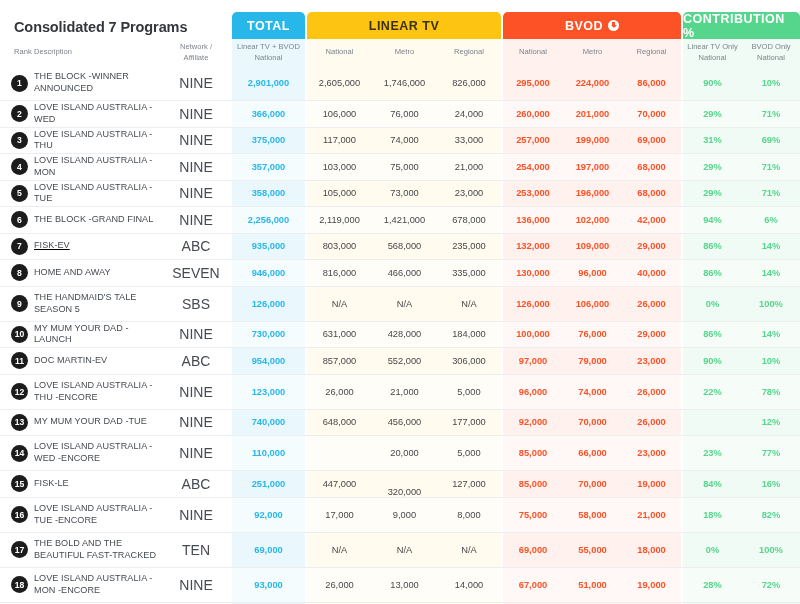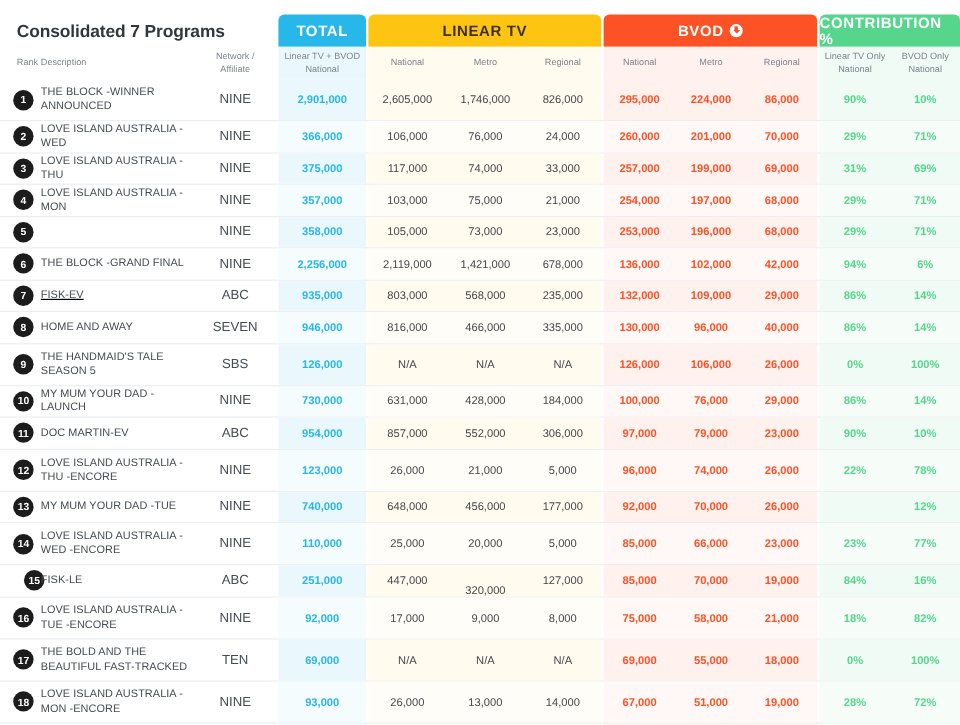--- a/index.html
+++ b/index.html
@@ -152,21 +152,21 @@
     align-items: center;
     justify-content: center;
   }
   .desc {
     font-size: 9.1px;
     color: #454b52;
     line-height: 1.28;
     white-space: normal;
     letter-spacing: 0.05px;
   }
-  .netw  { color: #454b52; font-size: 11px; }
+  .netw  { color: #454b52; font-size: 14px; }
   .total { color: #27b7e8; font-weight: bold; }
   .lin   { color: #46484b; }
   .bv    { color: #fc5226; font-weight: bold; }
   .ctr   { color: #55d68c; font-weight: bold; }
 </style>
 </head>
 <body>
 
 <div class="page">
 
@@ -302,20 +302,23 @@
         <div class="cell ctr" style="left:742px;width:58px;">71%</div>
       </div>
       <div class="row h1">
         <div class="band b-total"></div>
         <div class="band b-linear"></div>
         <div class="band b-bvod"></div>
         <div class="band b-contrib"></div>
         <div class="cell left" style="left:11px;width:26px;">
           <span class="rank-badge">5</span>
         </div>
+        <div class="cell left" style="left:34px;width:124px;">
+          <span class="desc">LOVE ISLAND AUSTRALIA -TUE</span>
+        </div>
         <div class="cell netw" style="left:160px;width:72px;">NINE</div>
         <div class="cell total" style="left:232px;width:73px;">358,000</div>
         <div class="cell lin" style="left:307px;width:65px;">105,000</div>
         <div class="cell lin" style="left:372px;width:65px;">73,000</div>
         <div class="cell lin" style="left:437px;width:64px;">23,000</div>
         <div class="cell bv" style="left:503px;width:60px;">253,000</div>
         <div class="cell bv" style="left:563px;width:59px;">196,000</div>
         <div class="cell bv" style="left:622px;width:59px;">68,000</div>
         <div class="cell ctr" style="left:683px;width:59px;">29%</div>
         <div class="cell ctr" style="left:742px;width:58px;">71%</div>
@@ -502,35 +505,34 @@
         <div class="band b-bvod"></div>
         <div class="band b-contrib"></div>
         <div class="cell left" style="left:11px;width:26px;">
           <span class="rank-badge">14</span>
         </div>
         <div class="cell left" style="left:34px;width:124px;">
           <span class="desc">LOVE ISLAND AUSTRALIA -WED -ENCORE</span>
         </div>
         <div class="cell netw" style="left:160px;width:72px;">NINE</div>
         <div class="cell total" style="left:232px;width:73px;">110,000</div>
-        <div class="cell lin" style="left:307px;width:65px;">25,000</div>
         <div class="cell lin" style="left:372px;width:65px;">20,000</div>
         <div class="cell lin" style="left:437px;width:64px;">5,000</div>
         <div class="cell bv" style="left:503px;width:60px;">85,000</div>
         <div class="cell bv" style="left:563px;width:59px;">66,000</div>
         <div class="cell bv" style="left:622px;width:59px;">23,000</div>
         <div class="cell ctr" style="left:683px;width:59px;">23%</div>
         <div class="cell ctr" style="left:742px;width:58px;">77%</div>
       </div>
       <div class="row h1">
         <div class="band b-total"></div>
         <div class="band b-linear"></div>
         <div class="band b-bvod"></div>
         <div class="band b-contrib"></div>
-        <div class="cell left" style="left:11px;width:26px;justify-content:flex-end;">
+        <div class="cell left" style="left:11px;width:26px;">
           <span class="rank-badge">15</span>
         </div>
         <div class="cell left" style="left:34px;width:124px;">
           <span class="desc">FISK-LE</span>
         </div>
         <div class="cell netw" style="left:160px;width:72px;">ABC</div>
         <div class="cell total" style="left:232px;width:73px;">251,000</div>
         <div class="cell lin" style="left:307px;width:65px;">447,000</div>
         <div class="cell lin" style="left:372px;width:65px;margin-top:16px;">320,000</div>
         <div class="cell lin" style="left:437px;width:64px;">127,000</div>

